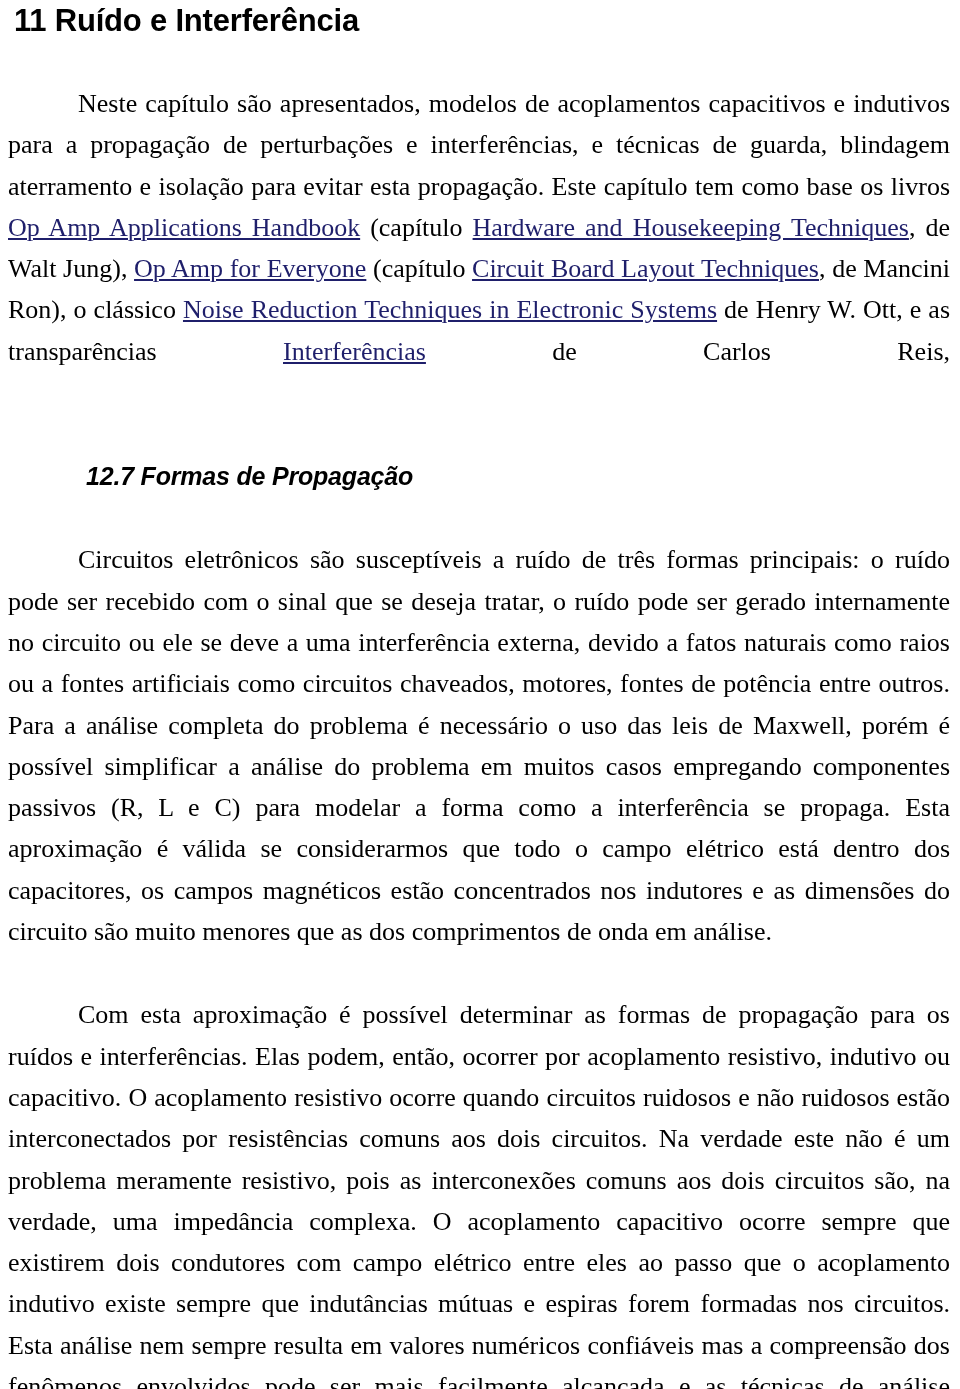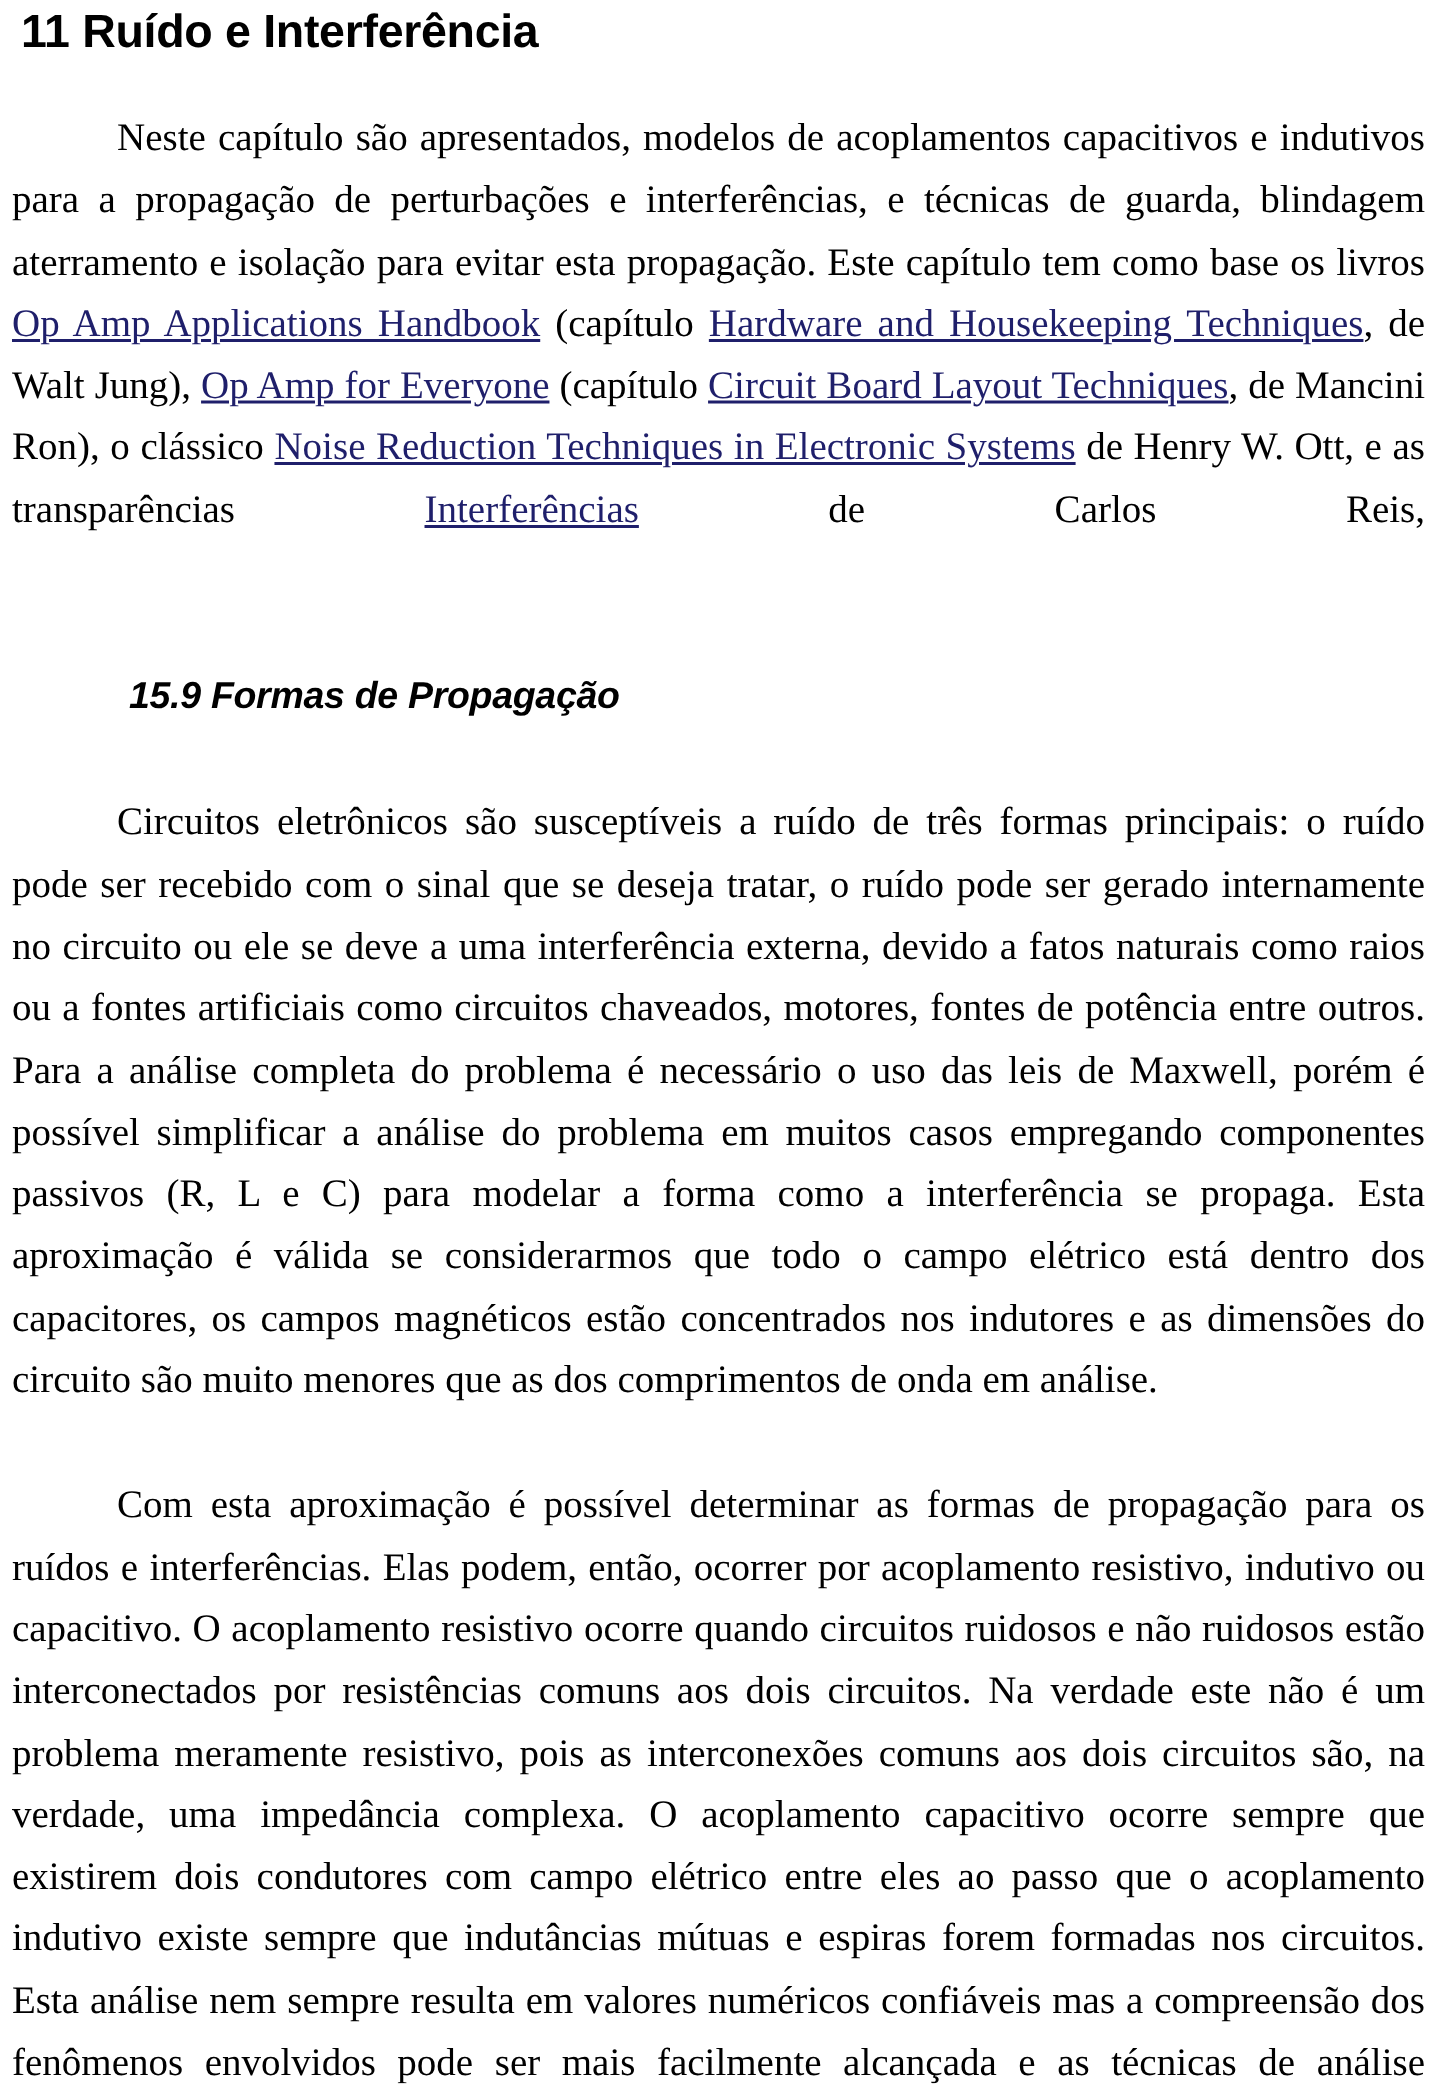--- a/index.html
+++ b/index.html
@@ -25,21 +25,21 @@
     padding: 0 10px 0 8px;
   }
 
   
   .chapter-title {
     font-family: "Liberation Sans", "DejaVu Sans", sans-serif;
     font-weight: bold;
     font-size: 31px;
     line-height: 38px;
     letter-spacing: -0.2px;
-    margin: 2px 0 0 6px;
+    margin: 2px 0 12px 6px;
     white-space: nowrap;
   }
 
   
   .section-heading {
     font-family: "Liberation Sans", "DejaVu Sans", sans-serif;
     font-weight: bold;
     font-style: italic;
     font-size: 25px;
     line-height: 32px;
@@ -86,21 +86,21 @@
 <div class="page">
 
   <h1 class="chapter-title">11 Ruído e Interferência</h1>
 
   <div class="gap-title"></div>
 
   <p class="body force-last-justify"><span>Neste capítulo são apresentados, modelos de acoplamentos capacitivos e indutivos para a propagação de perturbações e interferências, e técnicas de guarda, blindagem aterramento e isolação para evitar esta propagação. Este capítulo tem como base os livros </span><span class="doc-link">Op Amp Applications Handbook</span><span> (capítulo </span><span class="doc-link">Hardware and Housekeeping Techniques</span><span>, de Walt Jung), </span><span class="doc-link">Op Amp for Everyone</span><span> (capítulo </span><span class="doc-link">Circuit Board Layout Techniques</span><span>, de Mancini Ron), o clássico </span><span class="doc-link">Noise Reduction Techniques in Electronic Systems</span><span> de Henry W. Ott, e as transparências </span><span class="doc-link">Interferências</span><span> de Carlos Reis,</span></p>
 
   <div class="gap-intro"></div>
 
-  <h2 class="section-heading">15.9 Formas de Propagação</h2>
+  <h2 class="section-heading">12.7 Formas de Propagação</h2>
 
   <div class="gap-section"></div>
 
   <p class="body">Circuitos eletrônicos são susceptíveis a ruído de três formas principais: o ruído pode ser recebido com o sinal que se deseja tratar, o ruído pode ser gerado internamente no circuito ou ele se deve a uma interferência externa, devido a fatos naturais como raios ou a fontes artificiais como circuitos chaveados, motores, fontes de potência entre outros. Para a análise completa do problema é necessário o uso das leis de Maxwell, porém é possível simplificar a análise do problema em muitos casos empregando componentes passivos (R, L e C) para modelar a forma como a interferência se propaga. Esta aproximação é válida se considerarmos que todo o campo elétrico está dentro dos capacitores, os campos magnéticos estão concentrados nos indutores e as dimensões do circuito são muito menores que as dos comprimentos de onda em análise.</p>
 
   <div class="gap-para"></div>
 
   <p class="body">Com esta aproximação é possível determinar as formas de propagação para os ruídos e interferências. Elas podem, então, ocorrer por acoplamento resistivo, indutivo ou capacitivo. O acoplamento resistivo ocorre quando circuitos ruidosos e não ruidosos estão interconectados por resistências comuns aos dois circuitos. Na verdade este não é um problema meramente resistivo, pois as interconexões comuns aos dois circuitos são, na verdade, uma impedância complexa. O acoplamento capacitivo ocorre sempre que existirem dois condutores com campo elétrico entre eles ao passo que o acoplamento indutivo existe sempre que indutâncias mútuas e espiras forem formadas nos circuitos. Esta análise nem sempre resulta em valores numéricos confiáveis mas a compreensão dos fenômenos envolvidos pode ser mais facilmente alcançada e as técnicas de análise utilizadas em circuitos podem ser utilizadas livremente.</p>
 
   <div class="gap-para-sm"></div>

